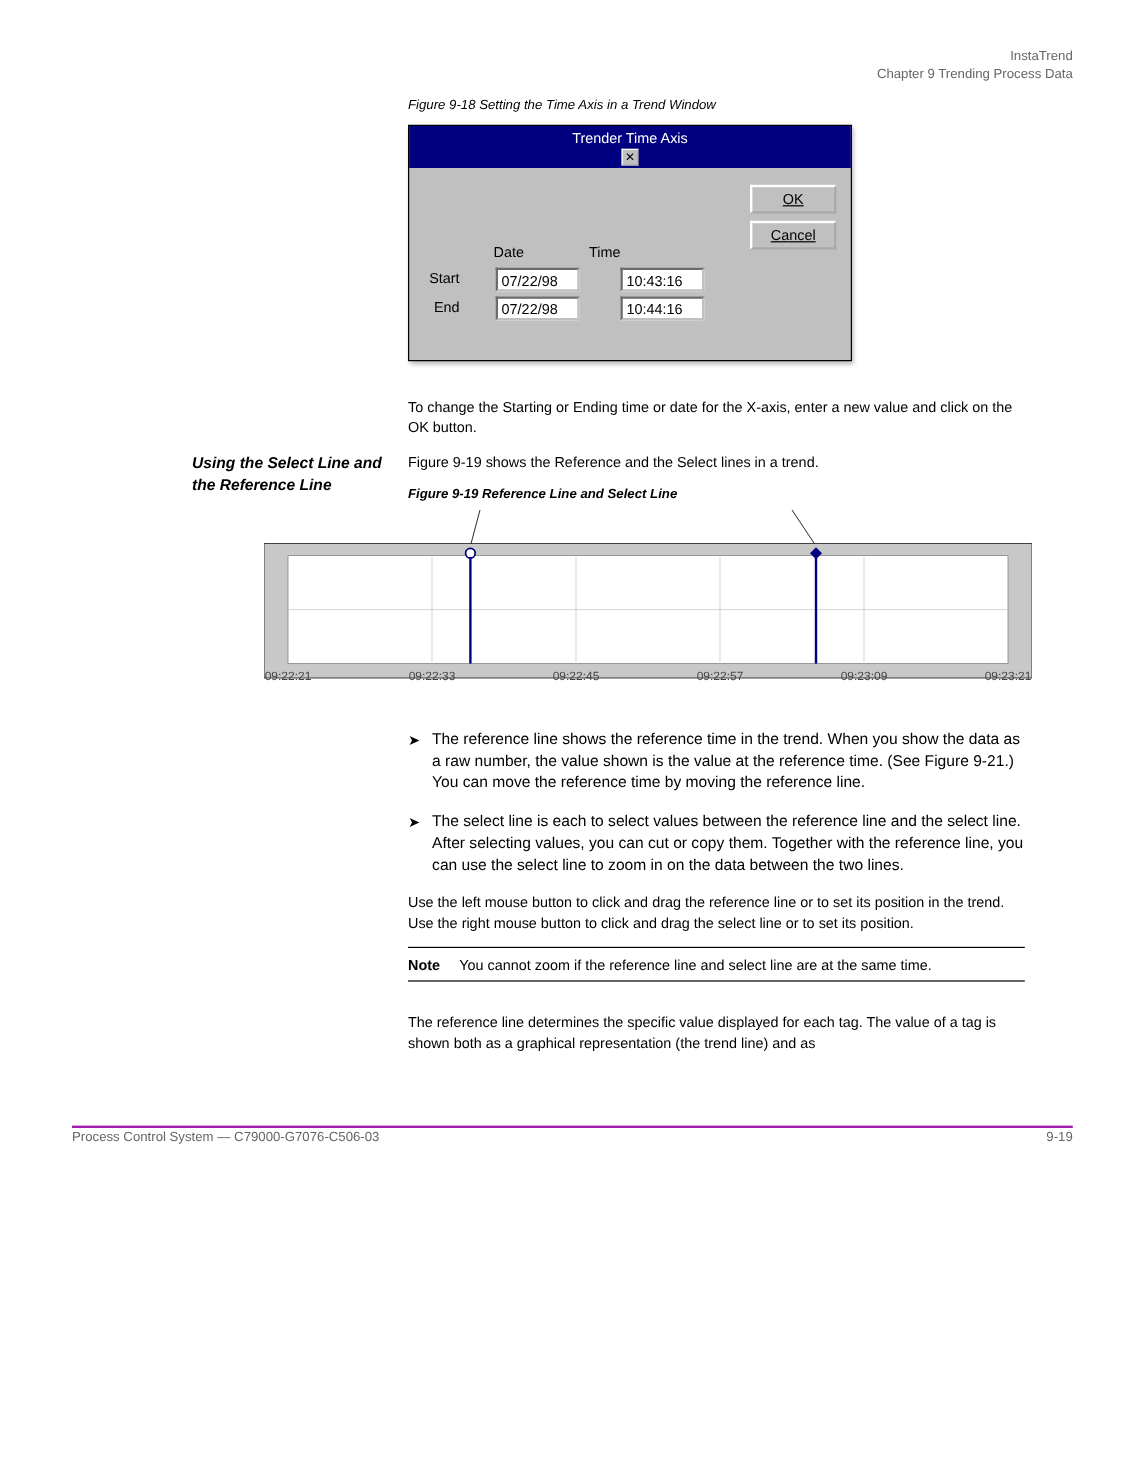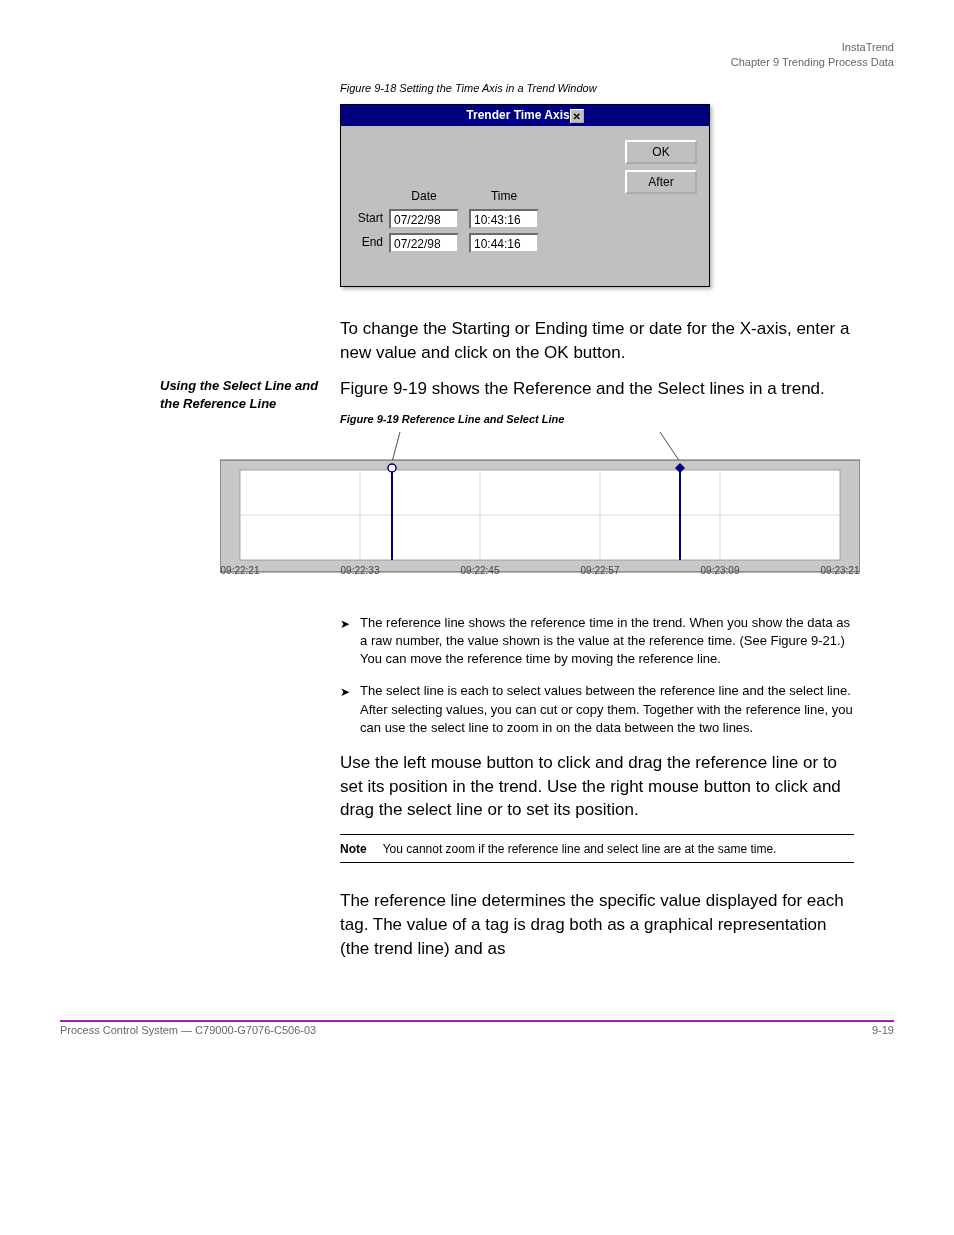--- a/index.html
+++ b/index.html
@@ -31,25 +31,26 @@
     margin-left: 280px;
     margin-bottom: 30px;
     border: 1px solid #000;
     background: #c0c0c0;
     box-shadow: 2px 2px 4px rgba(0,0,0,0.3);
   }
   .titlebar {
     background: #000080;
     color: #fff;
     font-size: 12px;
-    font-weight: bold;
+    font-weight: normal;
     padding: 2px 4px;
     display: flex;
-    justify-content: center;
+    justify-content: flex-end;
     align-items: center;
+    flex-direction: column;
   }
   .titlebar .close {
     background: #c0c0c0;
     color: #000;
     width: 14px;
     height: 14px;
     font-size: 10px;
     line-height: 14px;
     text-align: center;
     border: 1px outset #fff;
@@ -59,20 +60,21 @@
     position: relative;
     height: 160px;
   }
   .btn-col {
     position: absolute;
     right: 12px;
     top: 14px;
     display: flex;
     flex-direction: column;
     gap: 6px;
+    text-decoration: underline;
   }
   .win-btn {
     width: 72px;
     height: 24px;
     background: #c0c0c0;
     border: 2px outset #fff;
     font-size: 12px;
     display: flex;
     align-items: center;
     justify-content: center;
@@ -85,37 +87,38 @@
   .grid-headers {
     display: flex;
     font-size: 12px;
   }
   .grid-headers .spacer { width: 42px; }
   .grid-headers .col { width: 70px; text-align: center; margin-right: 10px; }
   .grid-row {
     display: flex;
     align-items: center;
     margin-top: 4px;
+    gap: 24px;
   }
   .grid-row .label { width: 42px; text-align: right; padding-right: 6px; font-size: 12px; }
   .grid-row .field {
     width: 70px;
     height: 20px;
     background: #fff;
     border: 2px inset #c0c0c0;
     font-size: 12px;
     padding: 1px 3px;
     margin-right: 10px;
   }
   
   .para {
     margin-left: 280px;
     margin-right: 40px;
     margin-bottom: 12px;
-    font-size: 17px;
+    font-size: 12px;
   }
   .section-wrap { position: relative; }
   .side-title {
     position: absolute;
     left: 100px;
     font-size: 13px;
     font-weight: bold;
     font-style: italic;
     width: 160px;
   }
@@ -184,21 +187,21 @@
 <div class="section-wrap">
 
   <div class="dialog">
     <div class="titlebar">
       <span>Trender Time Axis</span>
       <span class="close">✕</span>
     </div>
     <div class="dialog-body">
       <div class="btn-col">
         <div class="win-btn">OK</div>
-        <div class="win-btn">After</div>
+        <div class="win-btn">Cancel</div>
       </div>
       <div class="grid-area">
         <div class="grid-headers">
           <div class="spacer"></div>
           <div class="col">Date</div>
           <div class="col">Time</div>
         </div>
         <div class="grid-row">
           <div class="label">Start</div>
           <div class="field">07/22/98</div>
@@ -269,19 +272,19 @@
 <div class="para">Use the left mouse button to click and drag the reference line or to set its position in the trend. Use the right mouse button to click and drag the select line or to set its position.</div>
 
 <div class="note-rule"></div>
 <div class="note-row">
   <b>Note</b>
   <span>You cannot zoom if the reference line and select line are at the same time.</span>
 </div>
 <div class="note-rule"></div>
 
 <div class="section-wrap" style="margin-top:26px;">
-  <div class="para">The reference line determines the specific value displayed for each tag. The value of a tag is drag both as a graphical representation (the trend line) and as</div>
+  <div class="para">The reference line determines the specific value displayed for each tag. The value of a tag is shown both as a graphical representation (the trend line) and as</div>
 </div>
 
 <div class="footer">
   <span>Process Control System — C79000-G7076-C506-03</span>
   <span>9-19</span>
 </div>
 
 </body></html>

